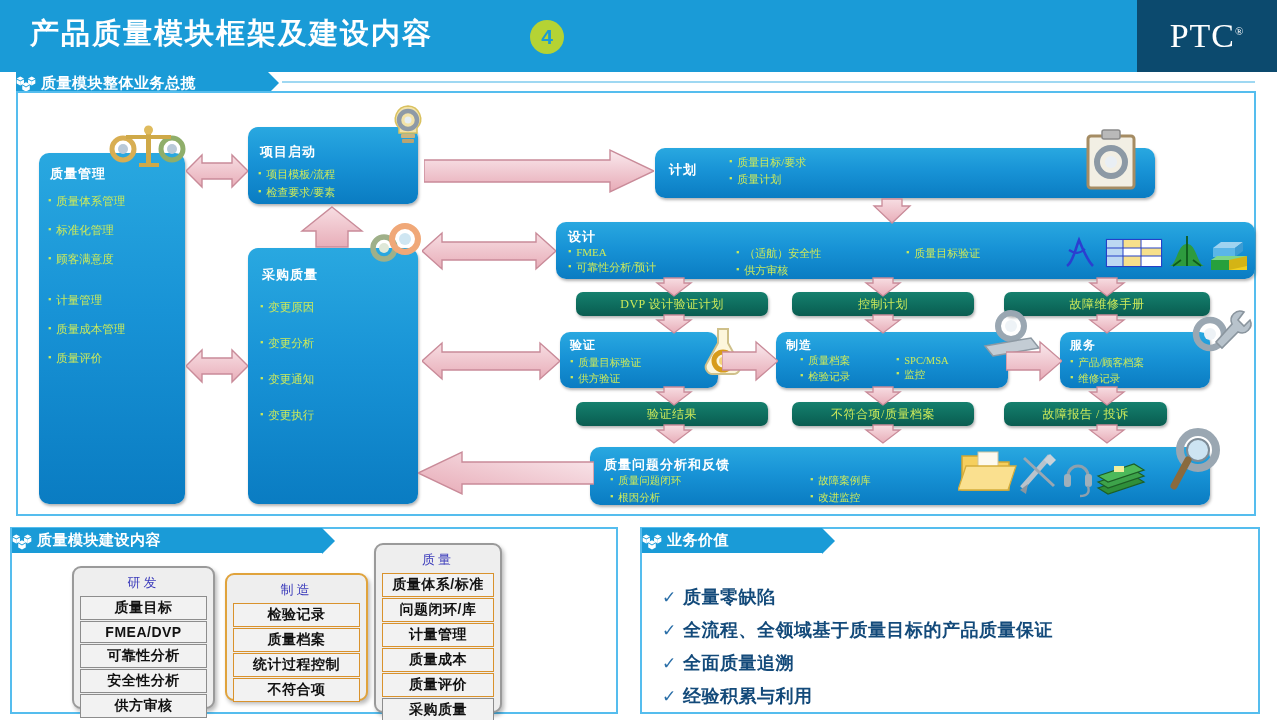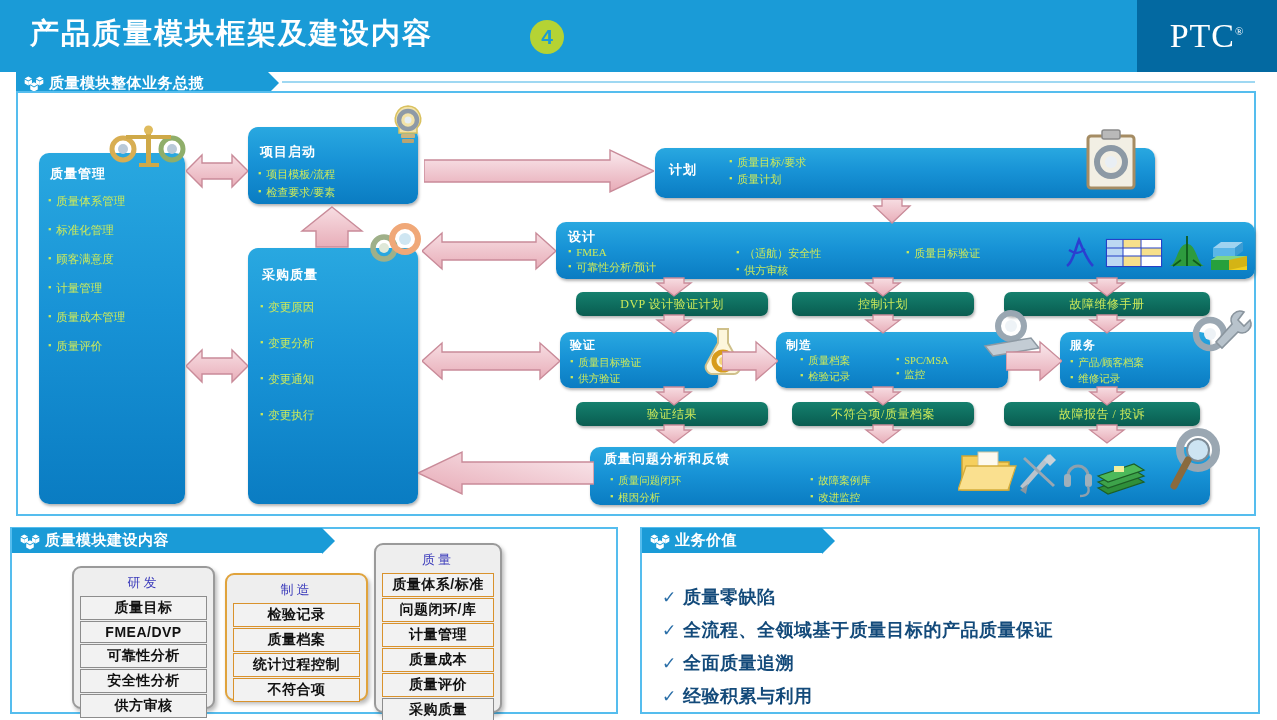--- a/index.html
+++ b/index.html
@@ -5,34 +5,34 @@
   html,body{margin:0;padding:0;}
   body{
     width:1277px;height:720px;overflow:hidden;background:#ffffff;
     font-family:"Liberation Sans","DejaVu Sans",sans-serif;
     position:relative;
   }
   .slide{position:absolute;left:0;top:0;width:1277px;height:720px;}
 
   
   .hdr-band{position:absolute;left:0;top:0;width:1277px;height:72px;background:#1a9bd7;}
-  .hdr-ptc{position:absolute;right:0;top:0;width:140px;height:72px;background:#0369a1;
+  .hdr-ptc{position:absolute;right:0;top:0;width:140px;height:72px;background:#0c4a6e;
     display:flex;align-items:center;justify-content:center;text-align:center;}
   .ptc-word{color:#fff;font-family:"Liberation Serif","DejaVu Serif",serif;font-size:34px;
     letter-spacing:1px;font-weight:400;position:relative;}
   .ptc-reg{font-size:11px;vertical-align:super;}
   .hdr-title{position:absolute;left:30px;top:14px;color:#ffffff;font-size:29px;font-weight:bold;
     letter-spacing:2px;font-family:"Liberation Serif","DejaVu Serif",serif;white-space:nowrap;}
   .hdr-num{position:absolute;left:530px;top:20px;width:34px;height:34px;border-radius:50%;
     background:#b5d334;color:#1a9bd7;font-size:21px;font-weight:bold;display:flex;
     align-items:center;justify-content:center;font-family:"Liberation Sans",sans-serif;}
 
   
   .sec-hdr{position:absolute;height:26px;background:#1a9bd7;display:flex;align-items:center;
-    padding-left:8px;box-sizing:border-box;}
+    box-sizing:border-box;}
   .sec-hdr:after{content:"";position:absolute;right:-13px;top:0;width:0;height:0;
     border-top:13px solid transparent;border-bottom:13px solid transparent;border-left:13px solid #1a9bd7;}
   .sec-hdr .lbl{color:#fff;font-size:15px;font-weight:bold;letter-spacing:.5px;white-space:nowrap;}
   .cube-ico{width:20px;height:18px;margin-right:5px;flex:0 0 auto;}
 
   
   .panel{position:absolute;border:2px solid #55bdee;background:#fff;box-sizing:border-box;}
 
   
   .bbox{position:absolute;box-sizing:border-box;border-radius:10px;
@@ -104,21 +104,21 @@
   </div>
   <div class="thin-line" style="left:282px;top:81px;width:973px;"></div>
 
   <div class="panel" style="left:16px;top:91px;width:1240px;height:425px;"></div>
 
   <div class="bbox" style="left:39px;top:153px;width:146px;height:351px;padding:10px 9px;">
     <div class="ttl" style="font-size:13px;margin:2px 0 11px 2px;">质量管理</div>
     <ul>
       <li style="font-size:11.5px;margin-bottom:14px;">质量体系管理</li>
       <li style="font-size:11.5px;margin-bottom:14px;">标准化管理</li>
-      <li style="font-size:11.5px;margin-bottom:14px;">顾客满意度</li>
+      <li style="font-size:11.5px;margin-bottom:26px;">顾客满意度</li>
       <li style="font-size:11.5px;margin-bottom:14px;">计量管理</li>
       <li style="font-size:11.5px;margin-bottom:14px;">质量成本管理</li>
       <li style="font-size:11.5px;">质量评价</li>
     </ul>
   </div>
 
   <svg style="position:absolute;left:108px;top:125px;width:82px;height:42px;" viewBox="0 0 82 42">
     <circle cx="15" cy="24" r="11" fill="none" stroke="#d8ae52" stroke-width="5"></circle>
     <circle cx="15" cy="24" r="5" fill="#b9c9d8"></circle>
     <circle cx="64" cy="24" r="11" fill="none" stroke="#8fae6a" stroke-width="5"></circle>
@@ -269,23 +269,23 @@
   </div>
 
   <svg style="position:absolute;left:1186px;top:306px;width:68px;height:58px;" viewBox="0 0 68 58">
     <circle cx="24" cy="28" r="14" fill="none" stroke="#9aa7b2" stroke-width="6.5"></circle>
     <circle cx="24" cy="28" r="6" fill="#edf2f6"></circle>
     <path d="M58 6 a9 9 0 0 0 -12 12 L30 36 l6 6 L52 26 a9 9 0 0 0 12 -12 l-6 6 -6 -6 z" fill="#b8c3cc" stroke="#8a959e" stroke-width="1.6"></path>
   </svg>
 
   <div class="gbox" style="left:576px;top:402px;width:192px;height:24px;">验证结果</div>
   <div class="gbox" style="left:792px;top:402px;width:182px;height:24px;">不符合项/质量档案</div>
-  <div class="gbox" style="left:1004px;top:402px;width:196px;height:24px;">故障报告 / 投诉</div>
-
-  <div class="bbox" style="left:590px;top:447px;width:620px;height:58px;padding:2px 14px;">
+  <div class="gbox" style="left:1004px;top:402px;width:163px;height:24px;">故障报告 / 投诉</div>
+
+  <div class="bbox" style="left:590px;top:447px;width:620px;height:58px;padding:8px 14px;">
     <div class="ttl" style="font-size:13px;margin:1px 0 3px 0;">质量问题分析和反馈</div>
     <ul style="position:absolute;left:20px;top:27px;">
       <li style="font-size:10.5px;margin-bottom:3px;">质量问题闭环</li>
       <li style="font-size:10.5px;">根因分析</li>
     </ul>
     <ul style="position:absolute;left:220px;top:27px;">
       <li style="font-size:10.5px;margin-bottom:3px;">故障案例库</li>
       <li style="font-size:10.5px;">改进监控</li>
     </ul>
   </div>

